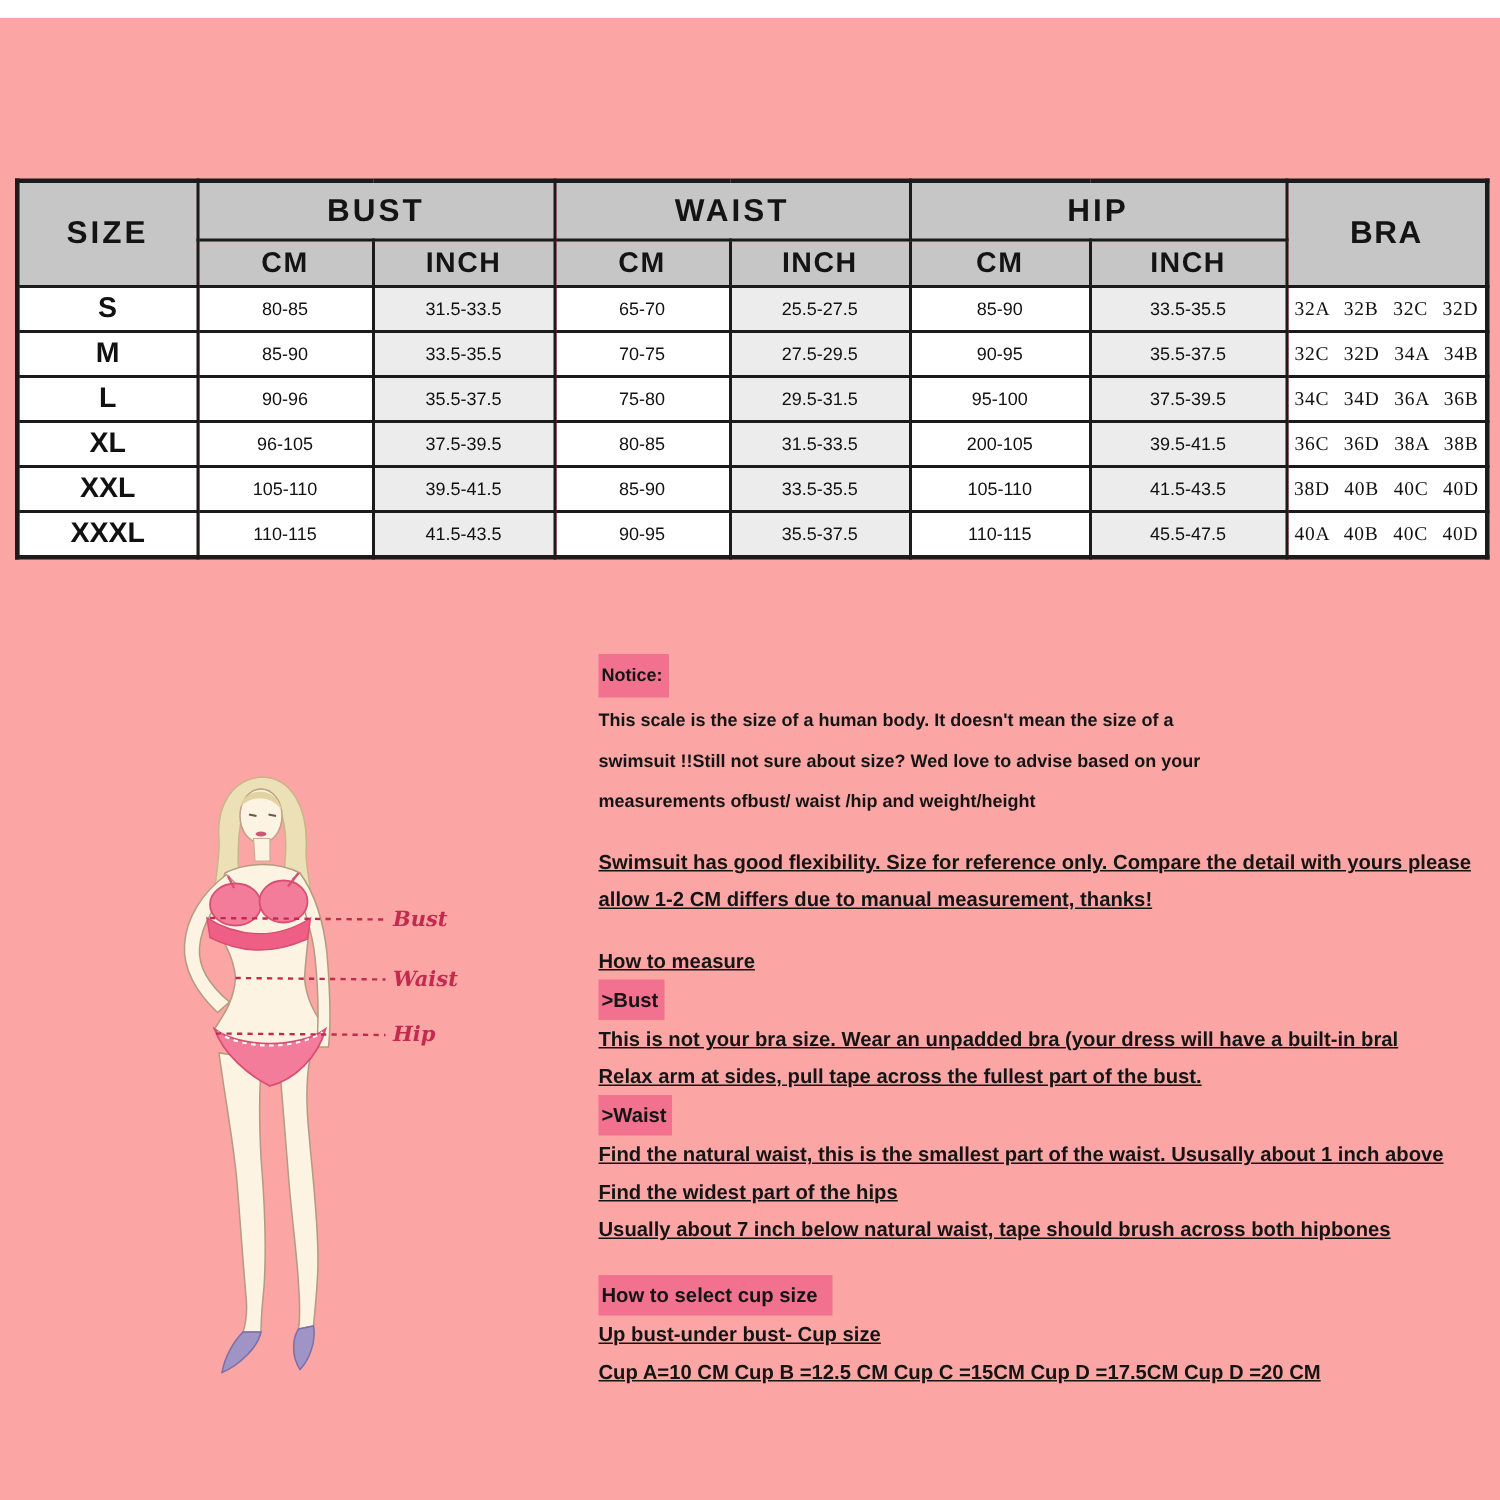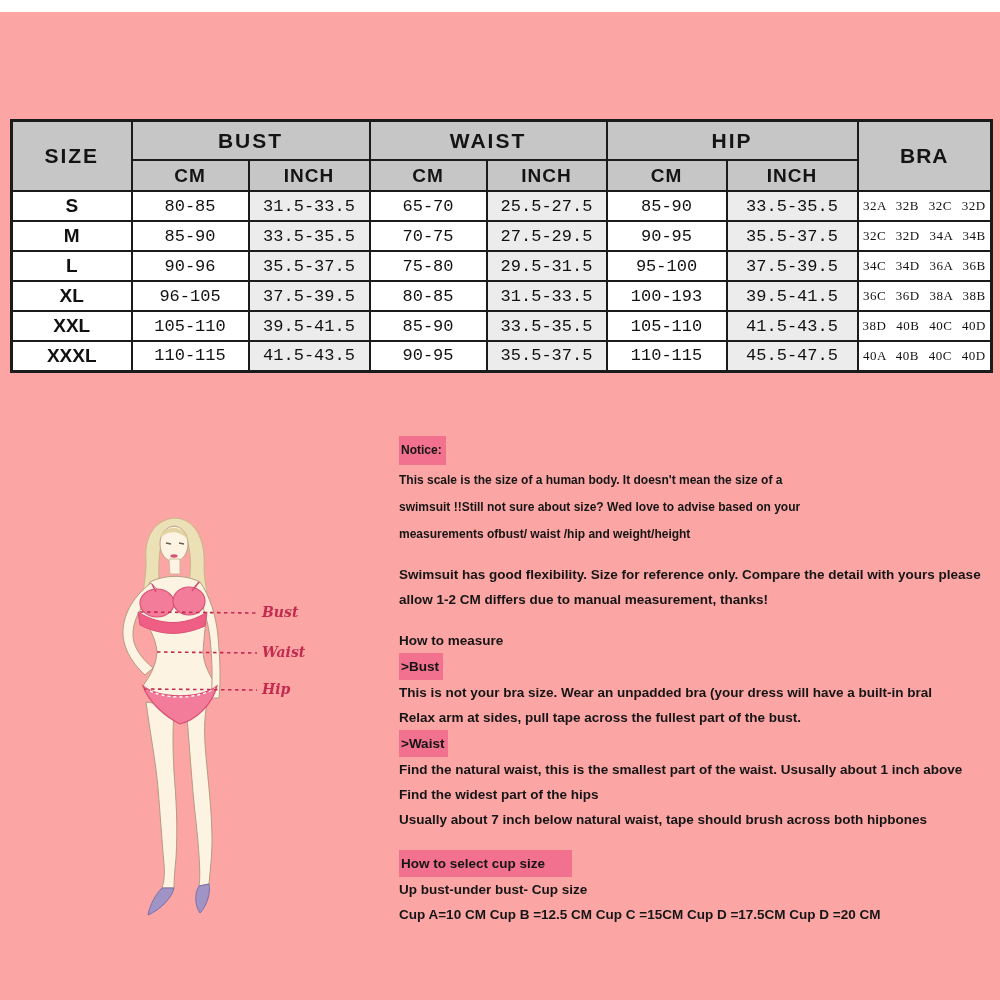--- a/index.html
+++ b/index.html
@@ -12,35 +12,35 @@
               border:3px solid #1b1b1b;}
   .size-table th,.size-table td{border:2px solid #1b1b1b;text-align:center;vertical-align:middle;
               padding:0;overflow:hidden;white-space:nowrap;}
   .size-table thead th{background:#c6c6c6;font-family:"Liberation Sans",sans-serif;
               font-weight:600;color:#141414;}
   .row1 th{height:37px;font-size:21px;letter-spacing:2px;}
   .row2 th{height:29px;font-size:19px;letter-spacing:1px;}
   th.size-head{font-size:21px;letter-spacing:2px;}
   th.bra-head{font-size:21px;letter-spacing:1px;}
   .size-table tbody tr{height:30px;}
-  .size-table tbody td{background:#ffffff;font-family:Liberation Mono, monospace;
-              font-size:17px;color:#111;}
+  .size-table tbody td{background:#ffffff;font-family:Liberation Sans, sans-serif;
+              font-size:12px;color:#111;}
   .size-table tbody td.size-cell{font-family:"Liberation Sans",sans-serif;font-weight:700;
               font-size:19px;}
   .size-table tbody td.inch{background:#ececec;}
   .size-table tbody td.bra-cell{font-family:Liberation Serif, serif;font-size:13px;
               letter-spacing:.5px;word-spacing:6px;}
 
   
   .notice{position:absolute;left:399px;top:424px;width:592px;color:#151515;
           font-weight:700;}
   .line15{font-size:12px;line-height:27px;}
-  .line13{font-size:13.5px;line-height:25px;}
+  .line13{font-size:13.5px;line-height:25px;text-decoration:underline;}
   .hl{display:inline-block;background:#f2718f;padding:1px 4px 1px 2px;}
-  .hl-wide{padding-right:27px;}
+  .hl-wide{padding-right:10px;}
   .mt14{margin-top:14px;} .mt16{margin-top:16px;} .mt18{margin-top:18px;} .mt2{margin-top:2px;}
 
   
   .figure-wrap{position:absolute;left:100px;top:500px;width:270px;height:410px;}
   .meas-label{font-family:"DejaVu Serif","Liberation Serif",serif;font-style:italic;
               font-weight:700;font-size:14px;fill:#c22b4e;}
 </style>
 </head>
 <body>
 
@@ -104,21 +104,21 @@
         <td>95-100</td>
         <td class="inch">37.5-39.5</td>
         <td class="bra-cell">34C 34D 36A 36B</td>
       </tr>
       <tr>
         <td class="size-cell">XL</td>
         <td>96-105</td>
         <td class="inch">37.5-39.5</td>
         <td>80-85</td>
         <td class="inch">31.5-33.5</td>
-        <td>100-193</td>
+        <td>200-105</td>
         <td class="inch">39.5-41.5</td>
         <td class="bra-cell">36C 36D 38A 38B</td>
       </tr>
       <tr>
         <td class="size-cell">XXL</td>
         <td>105-110</td>
         <td class="inch">39.5-41.5</td>
         <td>85-90</td>
         <td class="inch">33.5-35.5</td>
         <td>105-110</td>

